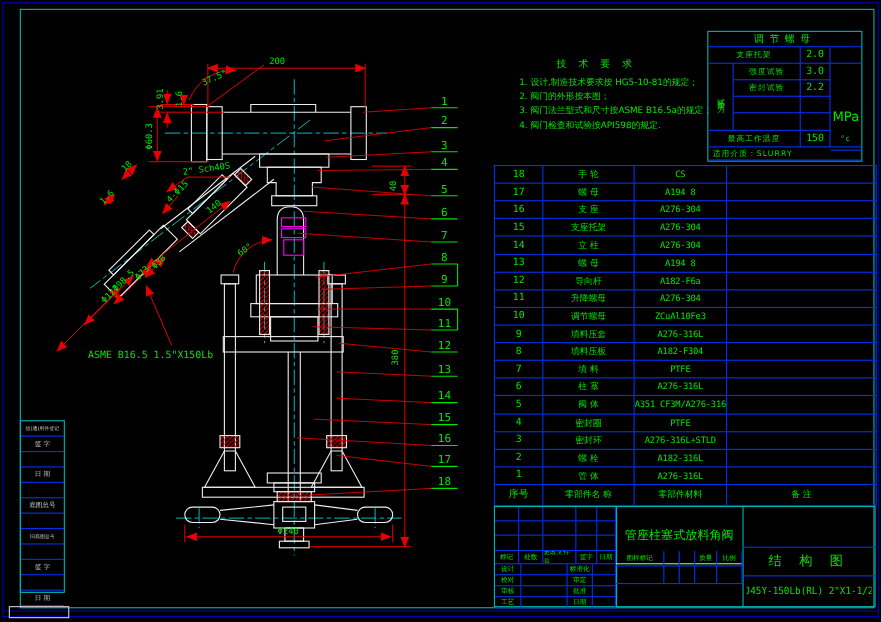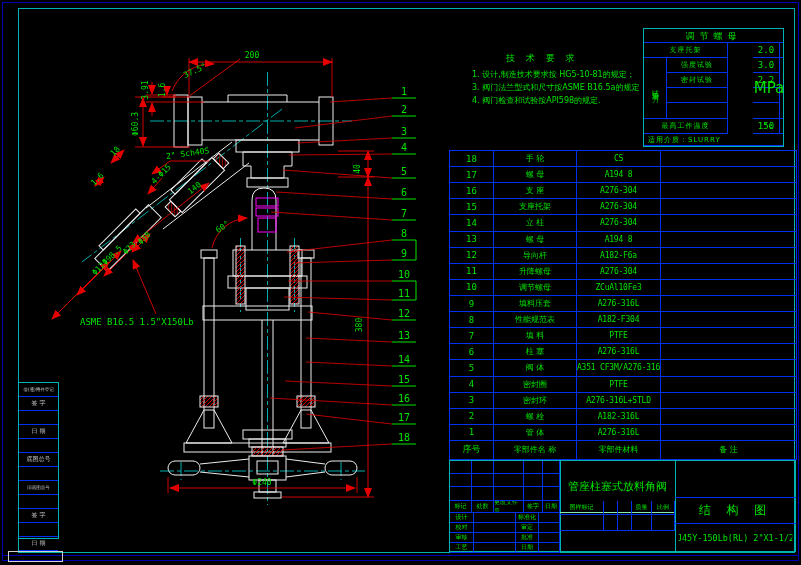--- a/index.html
+++ b/index.html
@@ -11,21 +11,21 @@
   
   .tech{position:absolute;left:472px;top:52px;width:190px;color:#00e400;}
   .tech .tt{font-size:9px;letter-spacing:4px;margin-left:34px;margin-bottom:3px;}
   .tech .tl{font-size:8px;line-height:13px;white-space:nowrap;}
   
   .spec{position:absolute;left:643px;top:28px;width:141px;height:119px;border:1px solid #00b3b3;
         box-sizing:border-box;color:#00e400;}
   .sp{position:absolute;box-sizing:border-box;border-right:1px solid #0032f0;border-bottom:1px solid #0032f0;
       display:flex;align-items:center;justify-content:center;font-size:7px;letter-spacing:1px;overflow:hidden;}
   .sp.nr{border-right:none;}　.sp.nb{border-bottom:none;}
-  .sp.val{font-family:"DejaVu Sans Mono",monospace;font-size:9px;letter-spacing:0;margin-left:25px;}
+  .sp.val{font-family:"DejaVu Sans Mono",monospace;font-size:9px;letter-spacing:0;}
   .sp-title{position:absolute;left:0;top:0;width:139px;height:14px;line-height:14px;text-align:center;
             font-size:9px;letter-spacing:5px;border-bottom:1px solid #0032f0;box-sizing:border-box;}
   .vert{writing-mode:vertical-rl;text-orientation:upright;letter-spacing:2px;}
   
   table.parts{position:absolute;left:449px;top:150px;width:347px;height:310px;border-collapse:collapse;
               table-layout:fixed;border:1px solid #00b3b3;}
   table.parts td{border:1px solid #0032f0;color:#00e400;text-align:center;padding:0;font-size:8px;overflow:hidden;}
   table.parts td.num,table.parts td.mat{font-family:"DejaVu Sans Mono",monospace;font-size:9px;}
   table.parts td.mat{font-size:8px;letter-spacing:-0.2px;white-space:nowrap;}
   
@@ -206,39 +206,40 @@
       <text x="80" y="325" text-anchor="start" style="font-size:9px">ASME B16.5  1.5"X150Lb</text>
       <text transform="translate(360,169) rotate(-90)">40</text>
       <text transform="translate(362,325) rotate(-90)">380</text>
       <text x="262" y="485">Φ240</text>
     </g>
   </svg>
 
   <div class="tech">
     <div class="tt">技 术 要 求</div>
     <div class="tl">1. 设计,制造技术要求按 HG5-10-81的规定；</div>
+    <div class="tl">2. 阀门的外形按本图；</div>
     <div class="tl">3. 阀门法兰型式和尺寸按ASME B16.5a的规定；</div>
     <div class="tl">4. 阀门检查和试验按API598的规定.</div>
   </div>
 
   <div class="spec">
     <div class="sp-title">调节螺母</div>
     <div class="sp" style="left:0;top:14px;width:84px;height:15px">支座托架</div>
     <div class="sp val" style="left:84px;top:14px;width:27px;height:15px">2.0</div>
     <div class="sp nr" style="left:111px;top:14px;width:28px;height:15px"></div>
     <div class="sp vert" style="left:0;top:29px;width:23px;height:61px;font-size:7px">试验压力</div>
     <div class="sp" style="left:23px;top:29px;width:61px;height:15px">强度试验</div>
     <div class="sp val" style="left:84px;top:29px;width:27px;height:15px">3.0</div>
     <div class="sp" style="left:23px;top:44px;width:61px;height:15px">密封试验</div>
     <div class="sp val" style="left:84px;top:44px;width:27px;height:15px">2.2</div>
     <div class="sp" style="left:23px;top:59px;width:61px;height:15px"></div>
     <div class="sp val" style="left:84px;top:59px;width:27px;height:15px"></div>
     <div class="sp" style="left:23px;top:74px;width:61px;height:16px"></div>
     <div class="sp val" style="left:84px;top:74px;width:27px;height:16px"></div>
-    <div class="sp nr" style="left:111px;top:29px;width:28px;height:61px;font-size:15px;letter-spacing:0">MPa</div>
+    <div class="sp nr" style="left:111px;top:47px;width:28px;height:61px;font-size:12px;letter-spacing:0">MPa</div>
     <div class="sp" style="left:0;top:90px;width:84px;height:15px">最高工作温度</div>
     <div class="sp val" style="left:84px;top:90px;width:27px;height:15px">150</div>
     <div class="sp nr" style="left:111px;top:90px;width:28px;height:15px">°c</div>
     <div class="sp nr nb" style="left:0;top:105px;width:139px;height:12px;justify-content:flex-start;padding-left:4px">适用介质：SLURRY</div>
   </div>
 
   <table class="parts">
     <colgroup>
         <col style="width:44px">
         <col style="width:83px">
@@ -301,21 +302,21 @@
           <td></td>
         </tr>
     <tr>
           <td class="num">9</td>
           <td>填料压套</td>
           <td class="mat">A276-316L</td>
           <td></td>
         </tr>
     <tr>
           <td class="num">8</td>
-          <td>性能规范表</td>
+          <td>填料压板</td>
           <td class="mat">A182-F304</td>
           <td></td>
         </tr>
     <tr>
           <td class="num">7</td>
           <td>填 料</td>
           <td class="mat">PTFE</td>
           <td></td>
         </tr>
     <tr>

